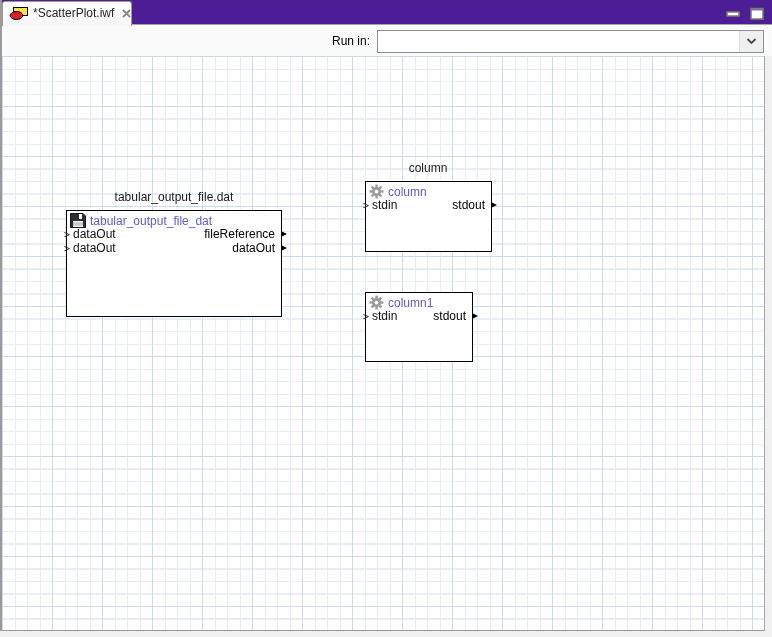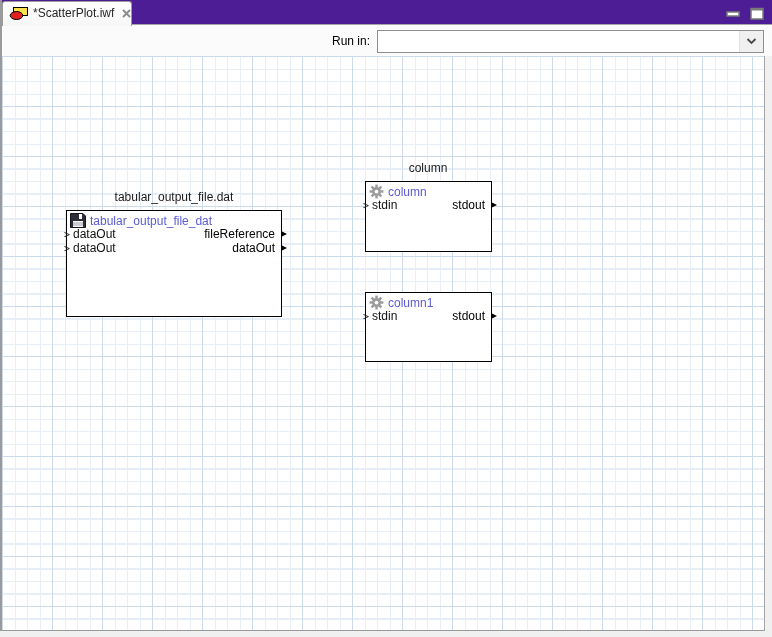--- a/index.html
+++ b/index.html
@@ -210,21 +210,21 @@
         <span>column</span>
       </div>
       <div class="ports">
         <div class="port-row">
           <span class="in-port"><i class="in-arrow">&gt;</i><span>stdin</span></span>
           <span class="out-port"><span>stdout</span><i class="out-arrow"></i></span>
         </div>
       </div>
     </div>
 
-    <div class="node" style="left:363px; top:236px; width:127px; height:70px;">
+    <div class="node" style="left:363px; top:236px; width:108px; height:70px;">
       <div class="node-header">
         <span>
           <svg width="15" height="15" viewBox="0 0 16 16">
             <g fill="#9b9b9b">
               <rect x="6.7" y="0.6" width="2.6" height="3.2" transform="rotate(0 8 8)"></rect>
               <rect x="6.7" y="0.6" width="2.6" height="3.2" transform="rotate(45 8 8)"></rect>
               <rect x="6.7" y="0.6" width="2.6" height="3.2" transform="rotate(90 8 8)"></rect>
               <rect x="6.7" y="0.6" width="2.6" height="3.2" transform="rotate(135 8 8)"></rect>
               <rect x="6.7" y="0.6" width="2.6" height="3.2" transform="rotate(180 8 8)"></rect>
               <rect x="6.7" y="0.6" width="2.6" height="3.2" transform="rotate(225 8 8)"></rect>

